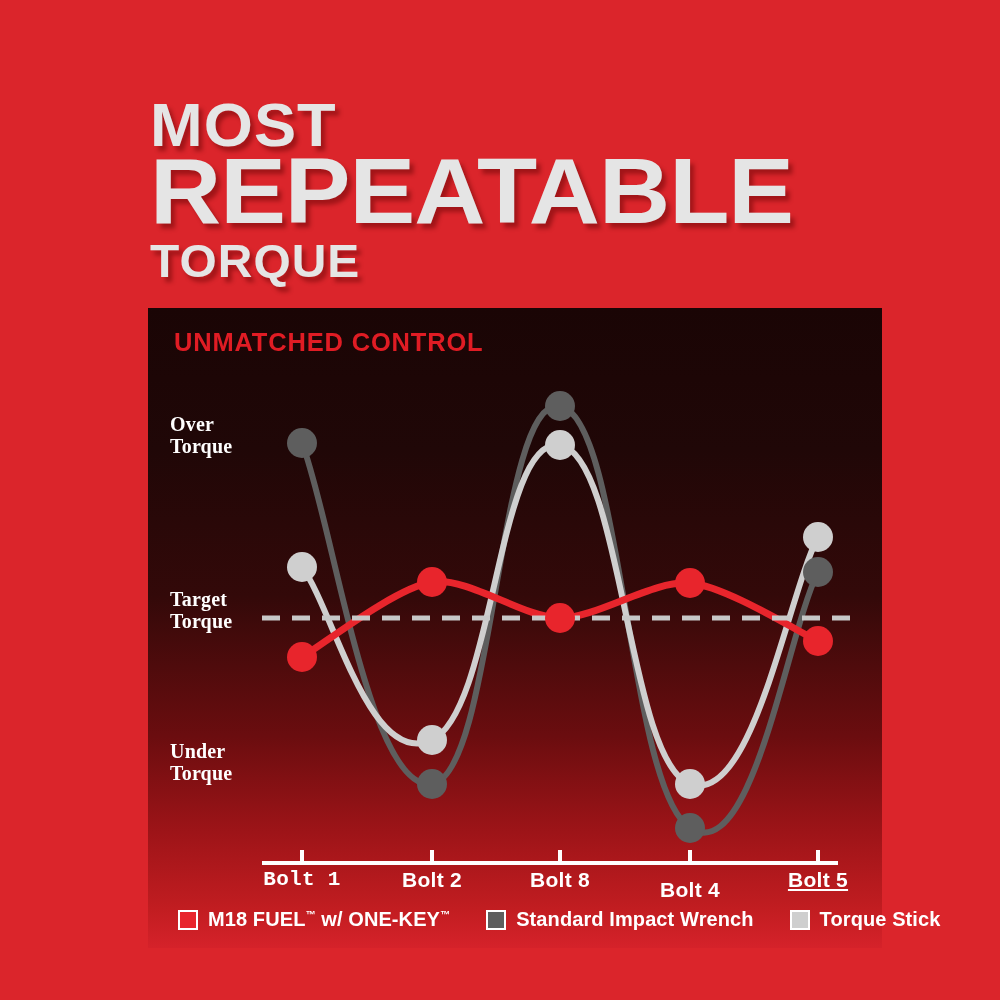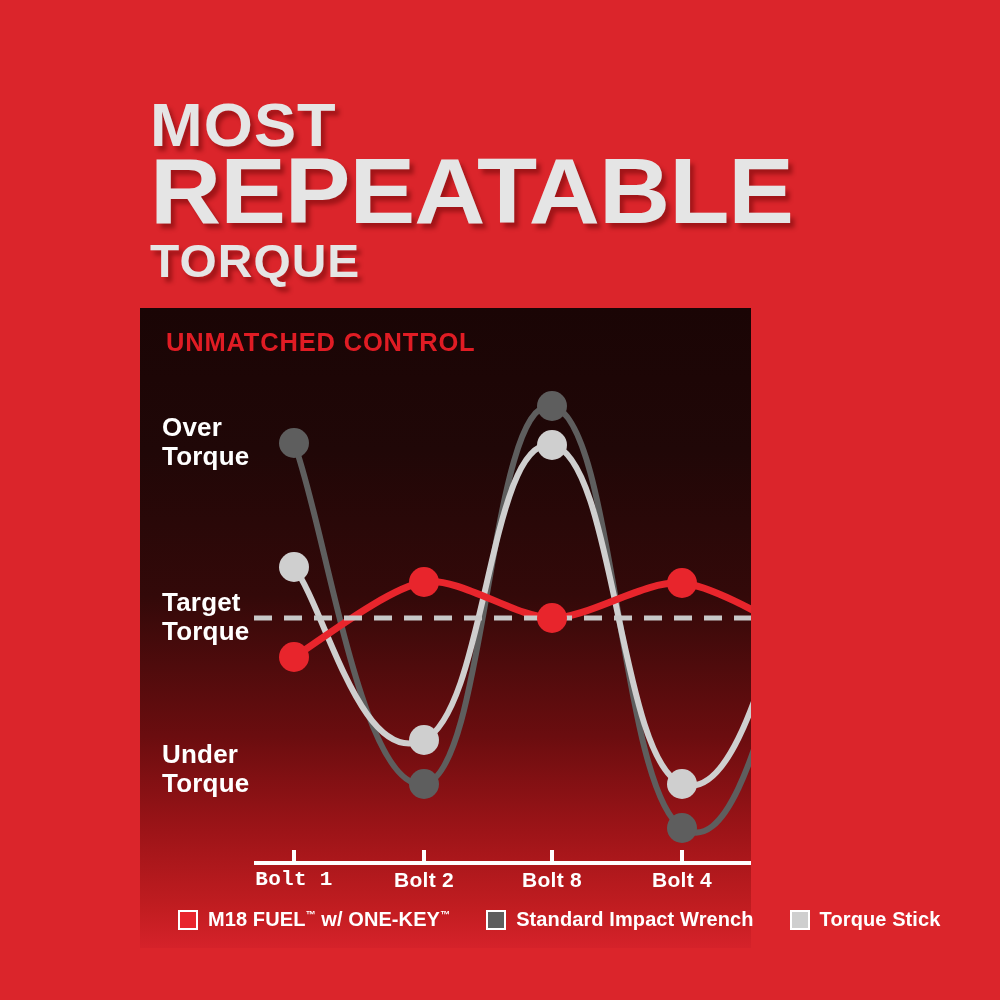--- a/index.html
+++ b/index.html
@@ -41,22 +41,22 @@
     font-size:47px;
     letter-spacing:1px;
     margin-top:4px;
     transform:scaleX(1.02);
     transform-origin:left center;
   }
 
   
   .panel{
     position:absolute;
-    left:140px; top:308px;
-    width:611px; height:640px;
+    left:148px; top:308px;
+    width:734px; height:640px;
     background:linear-gradient(180deg,
         #1a0505 0%,
         #200707 22%,
         #330909 45%,
         #6b0d0f 67%,
         #9e1418 82%,
         #c21d21 94%,
         #d5222a 100%);
     overflow:hidden;
   }
@@ -68,27 +68,28 @@
     font-weight:bold;
     letter-spacing:0.8px;
     font-stretch:condensed;
     transform:scaleX(1.02);
     transform-origin:left center;
   }
 
   .ylabel{
     position:absolute;
     color:#ffffff;
-    font-size:26px;
+    font-size:20px;
     font-weight:bold;
     line-height:1.12;
     letter-spacing:0.2px;
     transform:scaleX(1.0);
     transform-origin:left center;
     white-space:pre-line;
+    font-family:Liberation Serif, serif;
   }
   .yl-over  {left:22px; top:105px;}
   .yl-target{left:22px; top:280px;}
   .yl-under {left:22px; top:432px;}
 
   .plotsvg{position:absolute;left:0;top:0;width:704px;height:640px;}
 
   .xticklabels{
     position:absolute;
     left:0; top:560px; width:704px; height:30px;
@@ -189,21 +190,21 @@
           <line x1="412" x2="412" y1="542" y2="555" stroke="#ffffff" stroke-width="4"></line>
           <line x1="542" x2="542" y1="542" y2="555" stroke="#ffffff" stroke-width="4"></line>
           <line x1="670" x2="670" y1="542" y2="555" stroke="#ffffff" stroke-width="4"></line>
         </g>
     </svg>
 
     <div class="xticklabels" id="xticks">
         <div class="xtick" style="left: 154px; font-family: Liberation Mono, monospace;">Bolt 1</div>
         <div class="xtick" style="left: 284px;">Bolt 2</div>
         <div class="xtick" style="left: 412px;">Bolt 8</div>
-        <div class="xtick" style="left: 542px;">Bolt 4</div>
+        <div class="xtick" style="left: 542px; margin-top: 10px;">Bolt 4</div>
         <div class="xtick" style="left: 670px; text-decoration: underline;">Bolt 5</div>
       </div>
   </div>
 
   <div class="legend" id="legend">
       <div class="legend-item">
         <span class="swatch" style="background: rgb(232, 37, 44);"></span>
         <span class="legend-label">M18 FUEL<sup>™</sup> w/ ONE-KEY<sup>™</sup></span>
       </div>
       <div class="legend-item">

